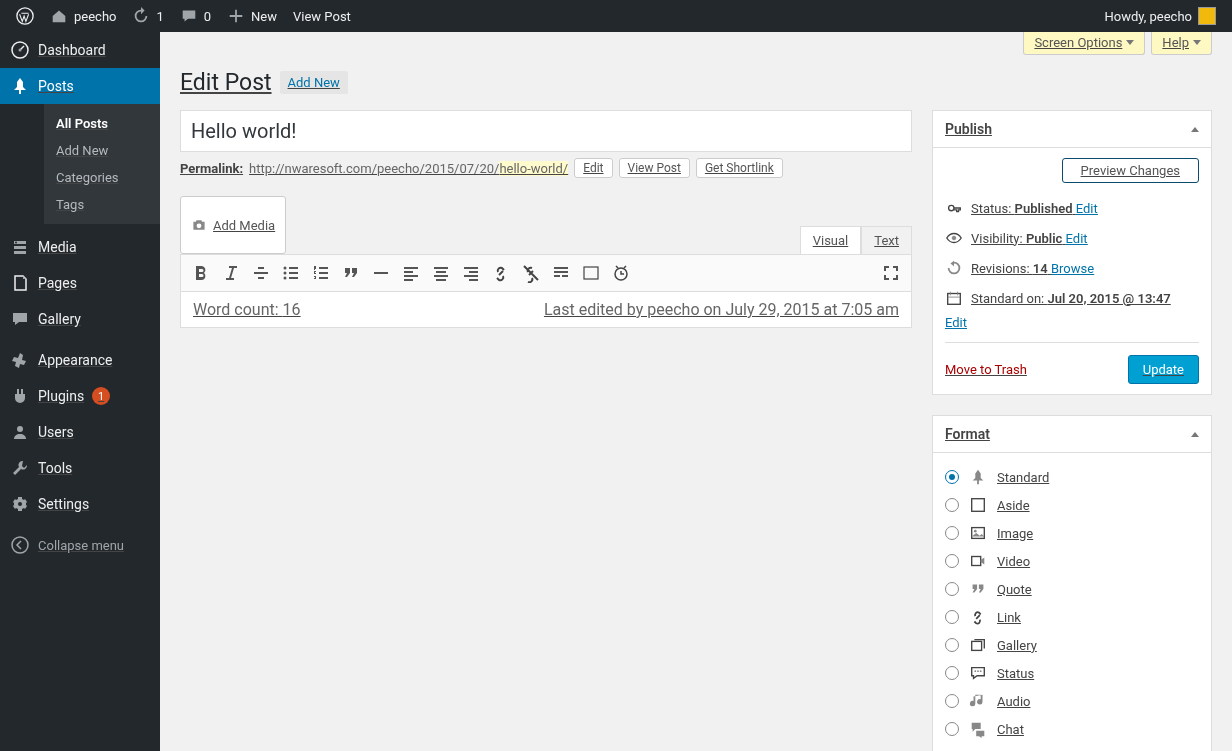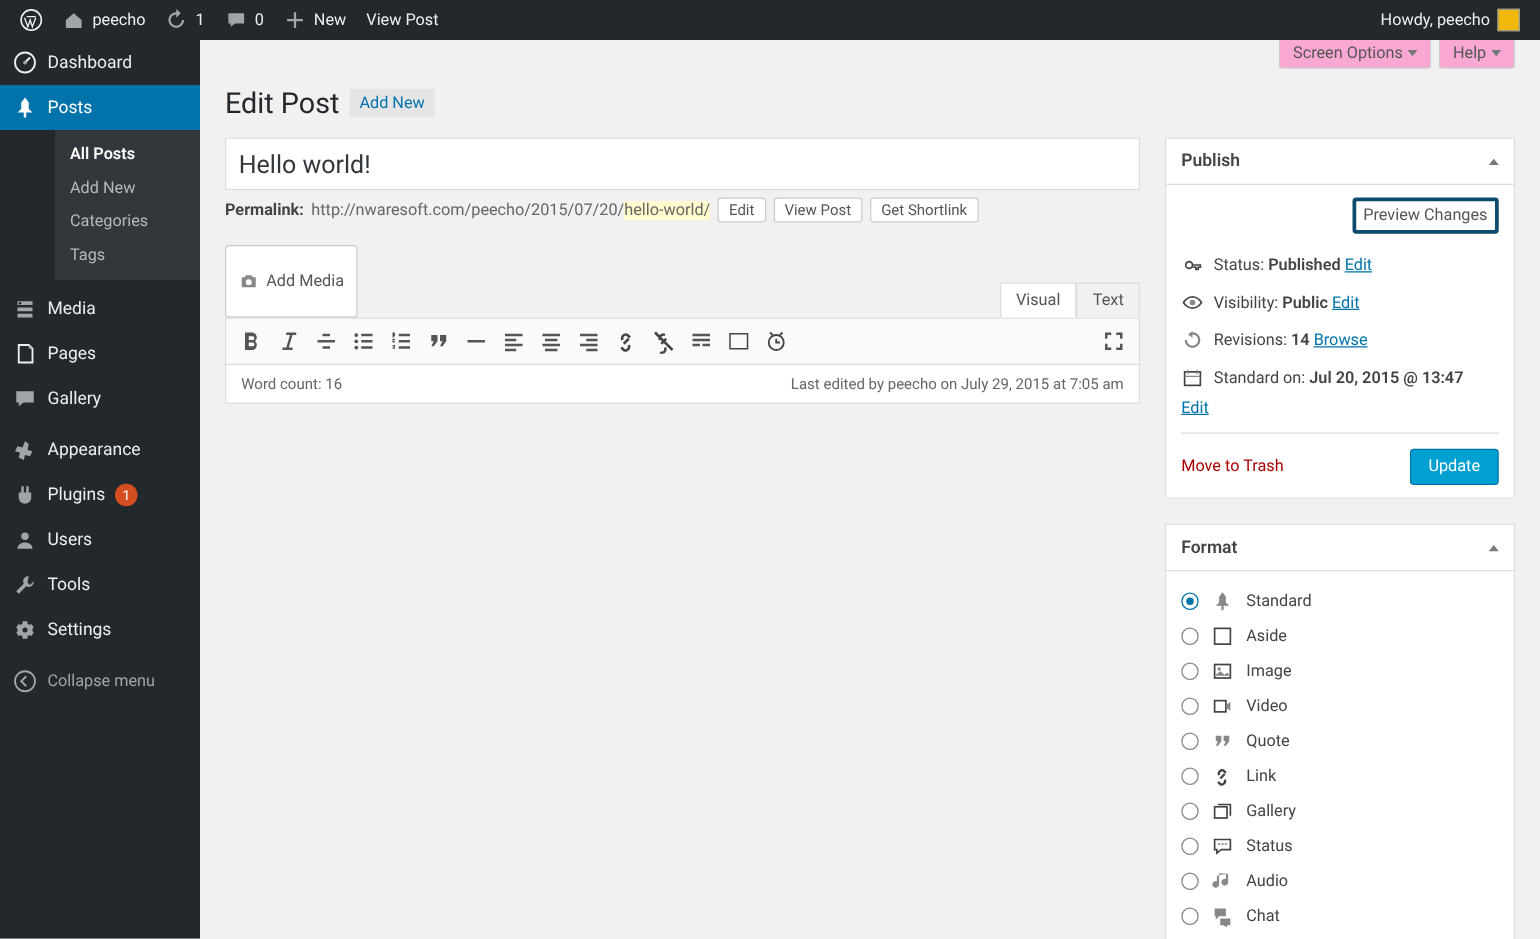--- a/index.html
+++ b/index.html
@@ -5,40 +5,40 @@
 * { margin: 0; padding: 0; box-sizing: border-box; font-family: -apple-system, BlinkMacSystemFont, "Segoe UI", Roboto, sans-serif; }
 body { background: #f1f1f1; width: 1232px; height: 751px; overflow: hidden; font-size: 13px; color: #444; }
 
 
 .adminbar { background: #23282d; color: #eee; height: 32px; display: flex; align-items: center; padding: 0 8px; font-size: 13px; }
 .adminbar .ab-item { display: flex; align-items: center; gap: 6px; padding: 0 8px; color: #eee; cursor: pointer; height: 32px; }
 .adminbar .ab-item .ic { fill: #a0a5aa; width: 18px; height: 18px; }
 .adminbar .spacer { flex: 1; }
 .adminbar .avatar { width: 18px; height: 18px; background: #f0b90b; border: 1px solid #999; }
 
-.wrap { display: flex; height: 719px; }
+.wrap { display: flex; height: 719px; text-decoration: underline; }
 
 
 .sidebar { width: 160px; background: #23282d; color: #eee; font-size: 14px; position: relative; }
 .menu-li { display: flex; align-items: center; gap: 8px; padding: 8px 10px; color: #eee; cursor: pointer; }
 .menu-li .ic { width: 20px; height: 20px; fill: #a0a5aa; flex-shrink: 0; }
 .menu-li.current { background: #0073aa; color: #fff; position: relative; }
 .menu-li.current .ic { fill: #fff; }
 .menu-li.current::after { content: ""; position: absolute; right: -8px; top: 50%; margin-top: -8px; border: 8px solid transparent; border-right-color: #f1f1f1; }
 .submenu { background: #32373c; padding: 6px 0; margin-left: 44px; }
 .submenu .sub-li { padding: 6px 12px; color: #b4b9be; cursor: pointer; font-size: 13px; }
 .submenu .sub-li.active { color: #fff; font-weight: 600; }
 .badge { background: #d54e21; color: #fff; border-radius: 9px; min-width: 18px; height: 18px; font-size: 11px; display: inline-flex; align-items: center; justify-content: center; padding: 0 5px; }
 .menu-sep { height: 5px; }
 .collapse { color: #a0a5aa; font-size: 13px; }
 
 
 .main { flex: 1; padding: 0 20px; overflow: auto; }
 .top-actions { display: flex; justify-content: flex-end; gap: 6px; padding: 0; margin-top: -1px; }
-.top-actions button { background: #f9a8d4; border: 1px solid #ccc; border-top: none; padding: 4px 10px; color: #555; display: flex; align-items: center; gap: 4px; cursor: pointer; font-size: 13px; border-radius: 0 0 3px 3px; }
+.top-actions button { background: #fef9c3; border: 1px solid #ccc; border-top: none; padding: 4px 10px; color: #555; display: flex; align-items: center; gap: 4px; cursor: pointer; font-size: 13px; border-radius: 0 0 3px 3px; }
 .heading-row { margin: 14px 0 14px; display: flex; align-items: center; gap: 8px; }
 .heading-row h1 { font-size: 23px; font-weight: 400; color: #23282d; }
 .heading-row .addnew { background: #e5e5e5; border: none; padding: 4px 8px; color: #0073aa; font-size: 13px; cursor: pointer; border-radius: 2px; }
 
 .cols { display: flex; gap: 20px; align-items: flex-start; }
 .col-main { flex: 1; min-width: 0; }
 .col-side { width: 280px; }
 
 .title-input { width: 100%; padding: 8px 10px; font-size: 20px; border: 1px solid #ddd; background: #fff; font-weight: 400; color: #32373c; }
 .permalink { margin-top: 6px; font-size: 13px; color: #666; display: flex; align-items: center; flex-wrap: wrap; gap: 6px; }
@@ -55,28 +55,28 @@
 .toolbar { border: 1px solid #ddd; background: #fafafa; display: flex; align-items: center; padding: 4px 6px; gap: 2px; }
 .toolbar .tb { width: 28px; height: 28px; display: flex; align-items: center; justify-content: center; cursor: pointer; border-radius: 2px; }
 .toolbar .tb .ic { width: 20px; height: 20px; fill: #555; }
 .toolbar .tb.spacer { flex: 1; cursor: default; }
 
 .editor { border: 1px solid #ddd; border-top: none; background: #fff; padding: 20px 35px; height: 320px; font-family: Georgia, serif; font-size: 16px; color: #444; }
 .editor p { margin: 16px 0; }
 .editor .underline-red { border-bottom: 2px dotted #d33; }
 .editor .cursor { border-right: 1px solid #000; }
 
-.status-bar { border: 1px solid #ddd; border-top: none; background: #fff; display: flex; justify-content: space-between; padding: 8px 12px; color: #666; font-size: 12px; }
+.status-bar { border: 1px solid #ddd; border-top: none; background: #fff; display: flex; justify-content: space-between; padding: 8px 12px; color: #666; font-size: 16px; }
 
 
 .postbox { background: #fff; border: 1px solid #ddd; margin-bottom: 20px; }
 .postbox .hndle { padding: 10px 12px; font-weight: 600; border-bottom: 1px solid #ddd; display: flex; justify-content: space-between; align-items: center; font-size: 14px; cursor: pointer; }
 .postbox .inside { padding: 10px 12px; }
 .preview-row { display: flex; justify-content: flex-end; margin-bottom: 10px; }
-.preview-row button { background: #fff; border: 3px solid #0c4a6e; padding: 4px 6px; cursor: pointer; border-radius: 3px; font-size: 13px; color: #555; }
+.preview-row button { background: #fff; border: 1px solid #0c4a6e; padding: 4px 18px; cursor: pointer; border-radius: 3px; font-size: 13px; color: #555; }
 .misc-item { display: flex; align-items: center; gap: 8px; padding: 6px 0; font-size: 13px; }
 .misc-item .ic { width: 18px; height: 18px; fill: #888; flex-shrink: 0; }
 .misc-item a { color: #0073aa; text-decoration: underline; cursor: pointer; }
 .misc-item b { font-weight: 600; }
 .major-actions { display: flex; justify-content: space-between; align-items: center; padding-top: 12px; border-top: 1px solid #ddd; margin-top: 6px; }
 .trash-link { color: #a00; cursor: pointer; font-size: 13px; }
 .update-btn { background: #00a0d2; color: #fff; border: 1px solid #0073aa; padding: 6px 14px; border-radius: 3px; font-size: 13px; cursor: pointer; }
 
 .format-item { display: flex; align-items: center; gap: 10px; padding: 5px 0; font-size: 13px; cursor: pointer; }
 .format-item .radio { width: 14px; height: 14px; border: 1px solid #888; border-radius: 50%; display: flex; align-items: center; justify-content: center; }

